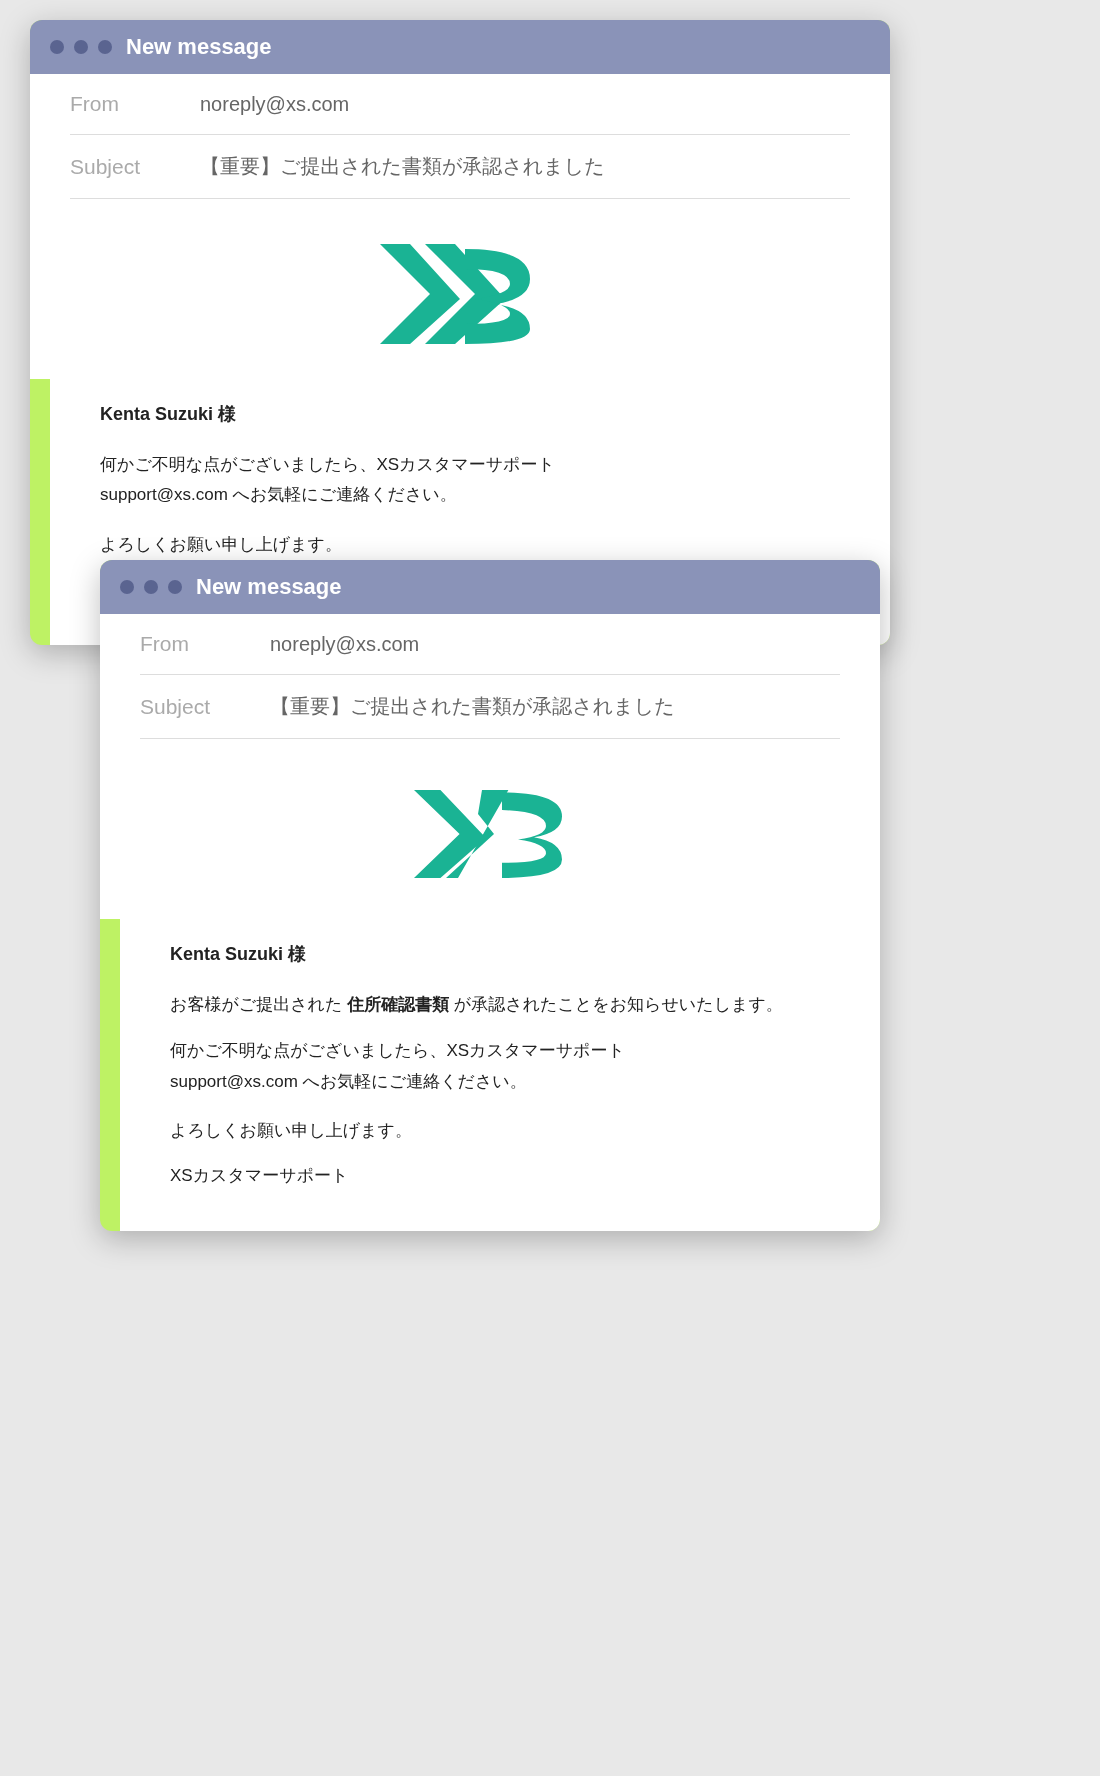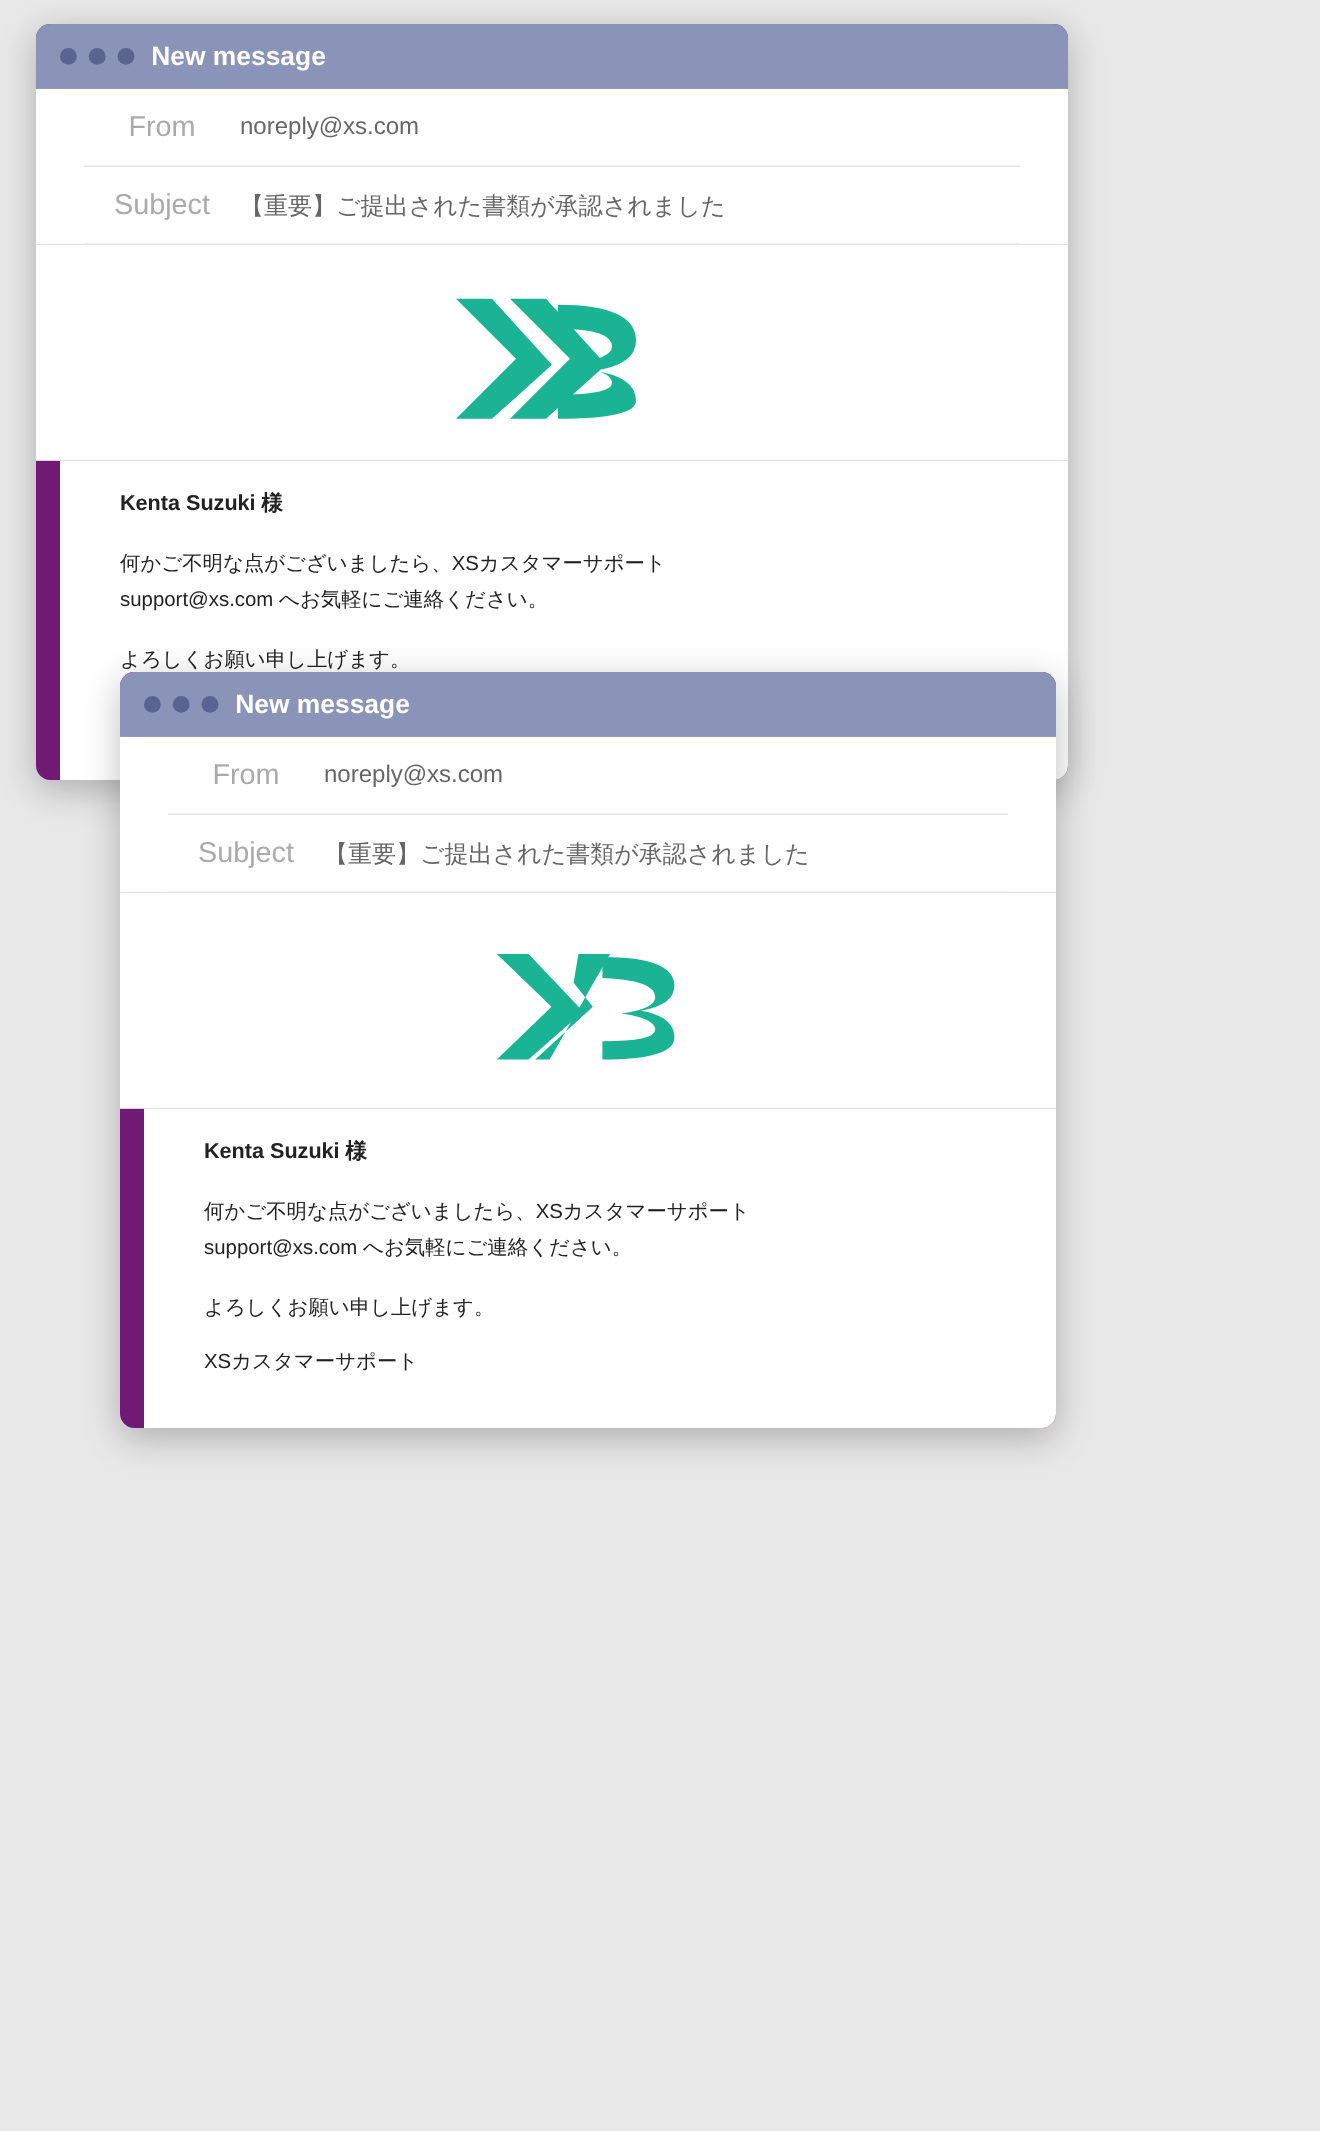--- a/index.html
+++ b/index.html
@@ -11,21 +11,21 @@
       font-family: -apple-system, BlinkMacSystemFont, 'Segoe UI', sans-serif;
       position: relative;
       overflow: hidden;
       display: flex;
       align-items: flex-start;
       justify-content: center;
       padding: 30px 20px;
     }
 
     .email-window {
-      background: #701a75;
+      background: #bef264;
       border-radius: 12px;
       box-shadow: 0 8px 30px rgba(0,0,0,0.25);
       overflow: hidden;
       position: absolute;
     }
 
     .window-1 {
       width: 860px;
       left: 30px;
       top: 20px;
@@ -67,24 +67,23 @@
 
     .header-row {
       display: flex;
       align-items: center;
       padding: 18px 0;
       border-bottom: 1px solid #ddd;
     }
 
     .header-label {
       color: #aaa;
-      font-size: 24px;
+      font-size: 21px;
       font-weight: 400;
       min-width: 130px;
-      text-align: center;
     }
 
     .header-value {
       color: #666;
       font-size: 20px;
     }
 
     .email-logo-area {
       display: flex;
       justify-content: center;
@@ -207,20 +206,23 @@
         <path d="M 35,5 L 68,5 L 5,115 L -10,115 L 50,60 L 30,35 Z" transform="translate(55,0)"></path>
 
         <path d="M 115,8 Q 190,8 190,38 Q 190,58 155,64 Q 190,70 190,92 Q 190,115 115,115 L 115,96 Q 170,96 170,84 Q 170,72 135,67 Q 170,62 170,50 Q 170,32 115,30 Z"></path>
       </g>
     </svg>
   </div>
 
   <div class="email-body">
     <div class="greeting">Kenta Suzuki 様</div>
     <div class="body-paragraph">
+      <span>お客様がご提出された </span><span class="highlight-text">住所確認書類</span><span> が承認されたことをお知らせいたします。</span>
+    </div>
+    <div class="body-paragraph">
       <span>何かご不明な点がございましたら、XSカスタマーサポート</span>
       <br>
       <span>support@xs.com</span><span> へお気軽にご連絡ください。</span>
     </div>
     <div class="closing">よろしくお願い申し上げます。</div>
     <div class="signature">XSカスタマーサポート</div>
   </div>
 </div>
 
 </body></html>

